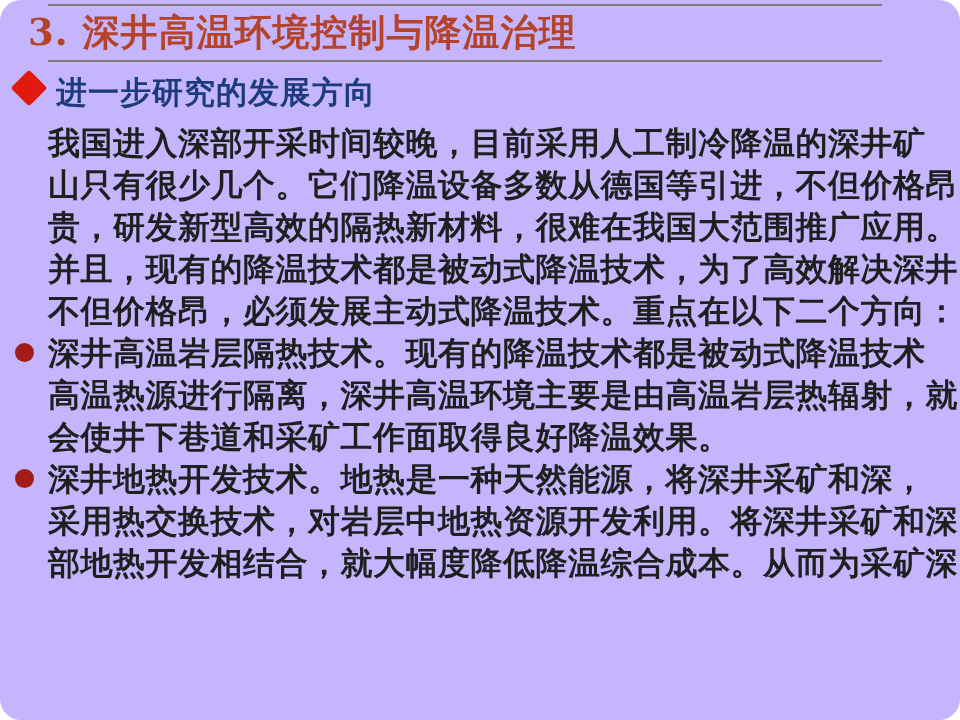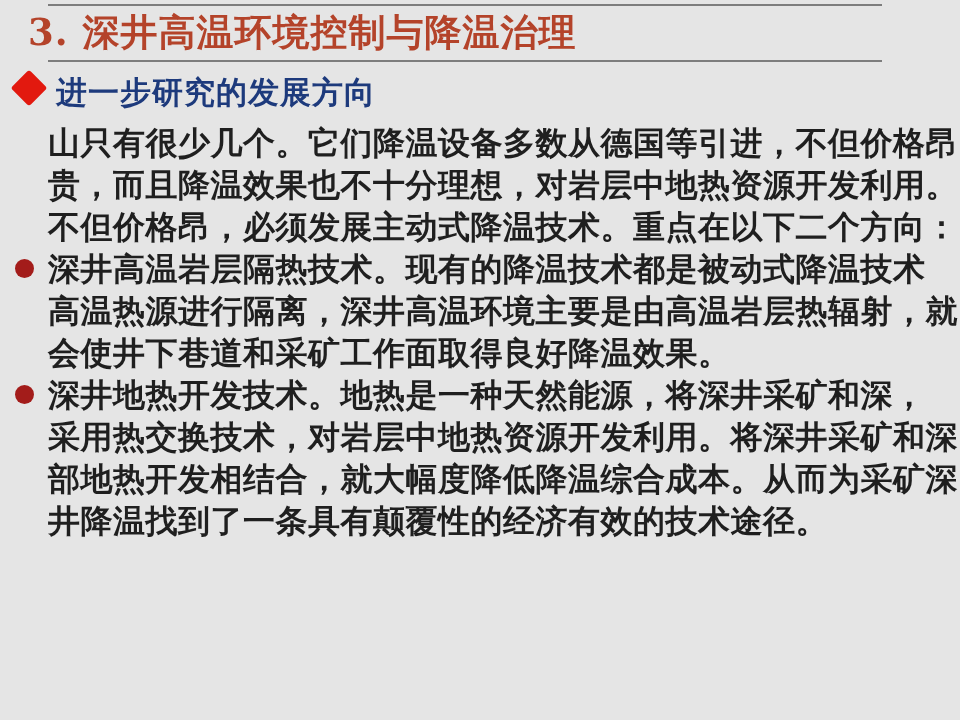--- a/index.html
+++ b/index.html
@@ -1,22 +1,23 @@
 <!DOCTYPE html>
 <html><head>
 <meta charset="utf-8">
 <style>
   html, body { margin: 0; padding: 0; background: #ffffff; }
   .slide {
     position: relative;
     width: 960px;
     height: 720px;
-    background: #e5e5e5;
+    background: #c4b5fd;
     overflow: hidden;
     font-family: "DejaVu Serif", serif;
+    border-radius: 21px;
   }
   .rule {
     position: absolute;
     left: 48px;
     width: 834px;
     height: 2px;
     background: #7d7d7d;
   }
   .rule-top { top: 4px; }
   .rule-mid { top: 60px; }
@@ -95,34 +96,35 @@
   <div class="rule rule-mid"></div>
 
   <div class="subtitle-row">
     <span class="diamond"></span>
     <span class="subtitle-text">进一步研究的发展方向</span>
   </div>
 
   <div class="body">
 
     <div class="para">
+      <div class="line">我国进入深部开采时间较晚，目前采用人工制冷降温的深井矿</div>
       <div class="line">山只有很少几个。它们降温设备多数从德国等引进，不但价格昂</div>
-      <div class="line">贵，而且降温效果也不十分理想，对岩层中地热资源开发利用。</div>
+      <div class="line">贵，研发新型高效的隔热新材料，很难在我国大范围推广应用。</div>
+      <div class="line">并且，现有的降温技术都是被动式降温技术，为了高效解决深井</div>
       <div class="line">不但价格昂，必须发展主动式降温技术。重点在以下二个方向：</div>
     </div>
 
     <div class="bullet-item">
       <span class="dot"></span>
       <div class="line">深井高温岩层隔热技术。现有的降温技术都是被动式降温技术</div>
       <div class="line">高温热源进行隔离，深井高温环境主要是由高温岩层热辐射，就</div>
       <div class="line">会使井下巷道和采矿工作面取得良好降温效果。</div>
     </div>
 
     <div class="bullet-item">
       <span class="dot"></span>
       <div class="line">深井地热开发技术。地热是一种天然能源，将深井采矿和深，</div>
       <div class="line">采用热交换技术，对岩层中地热资源开发利用。将深井采矿和深</div>
       <div class="line">部地热开发相结合，就大幅度降低降温综合成本。从而为采矿深</div>
-      <div class="line">井降温找到了一条具有颠覆性的经济有效的技术途径。</div>
     </div>
 
   </div>
 </div>
 
 </body></html>

